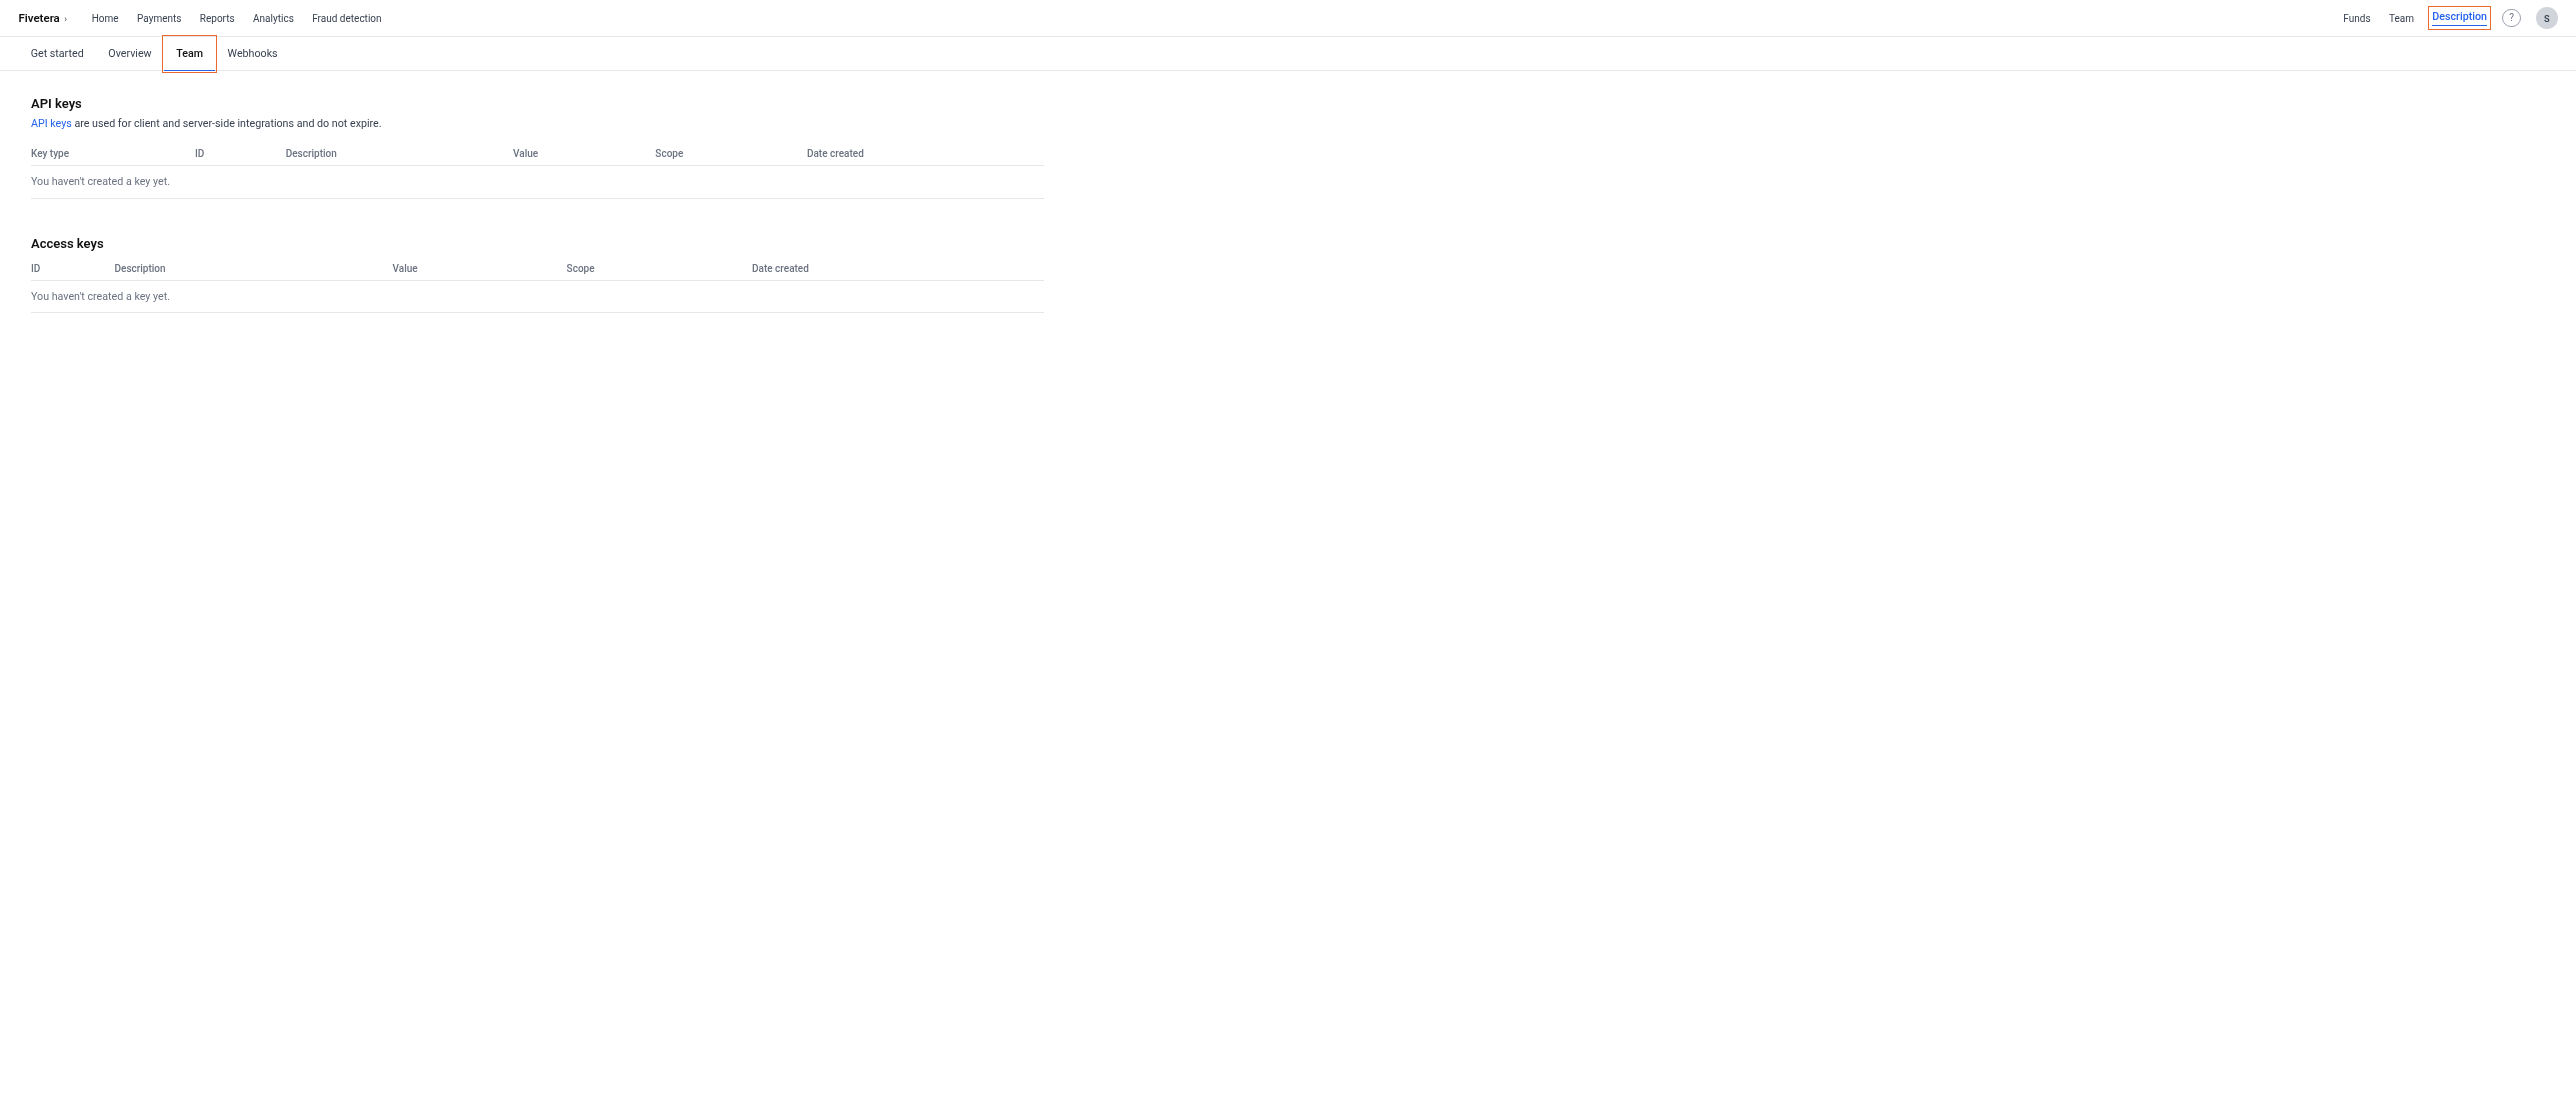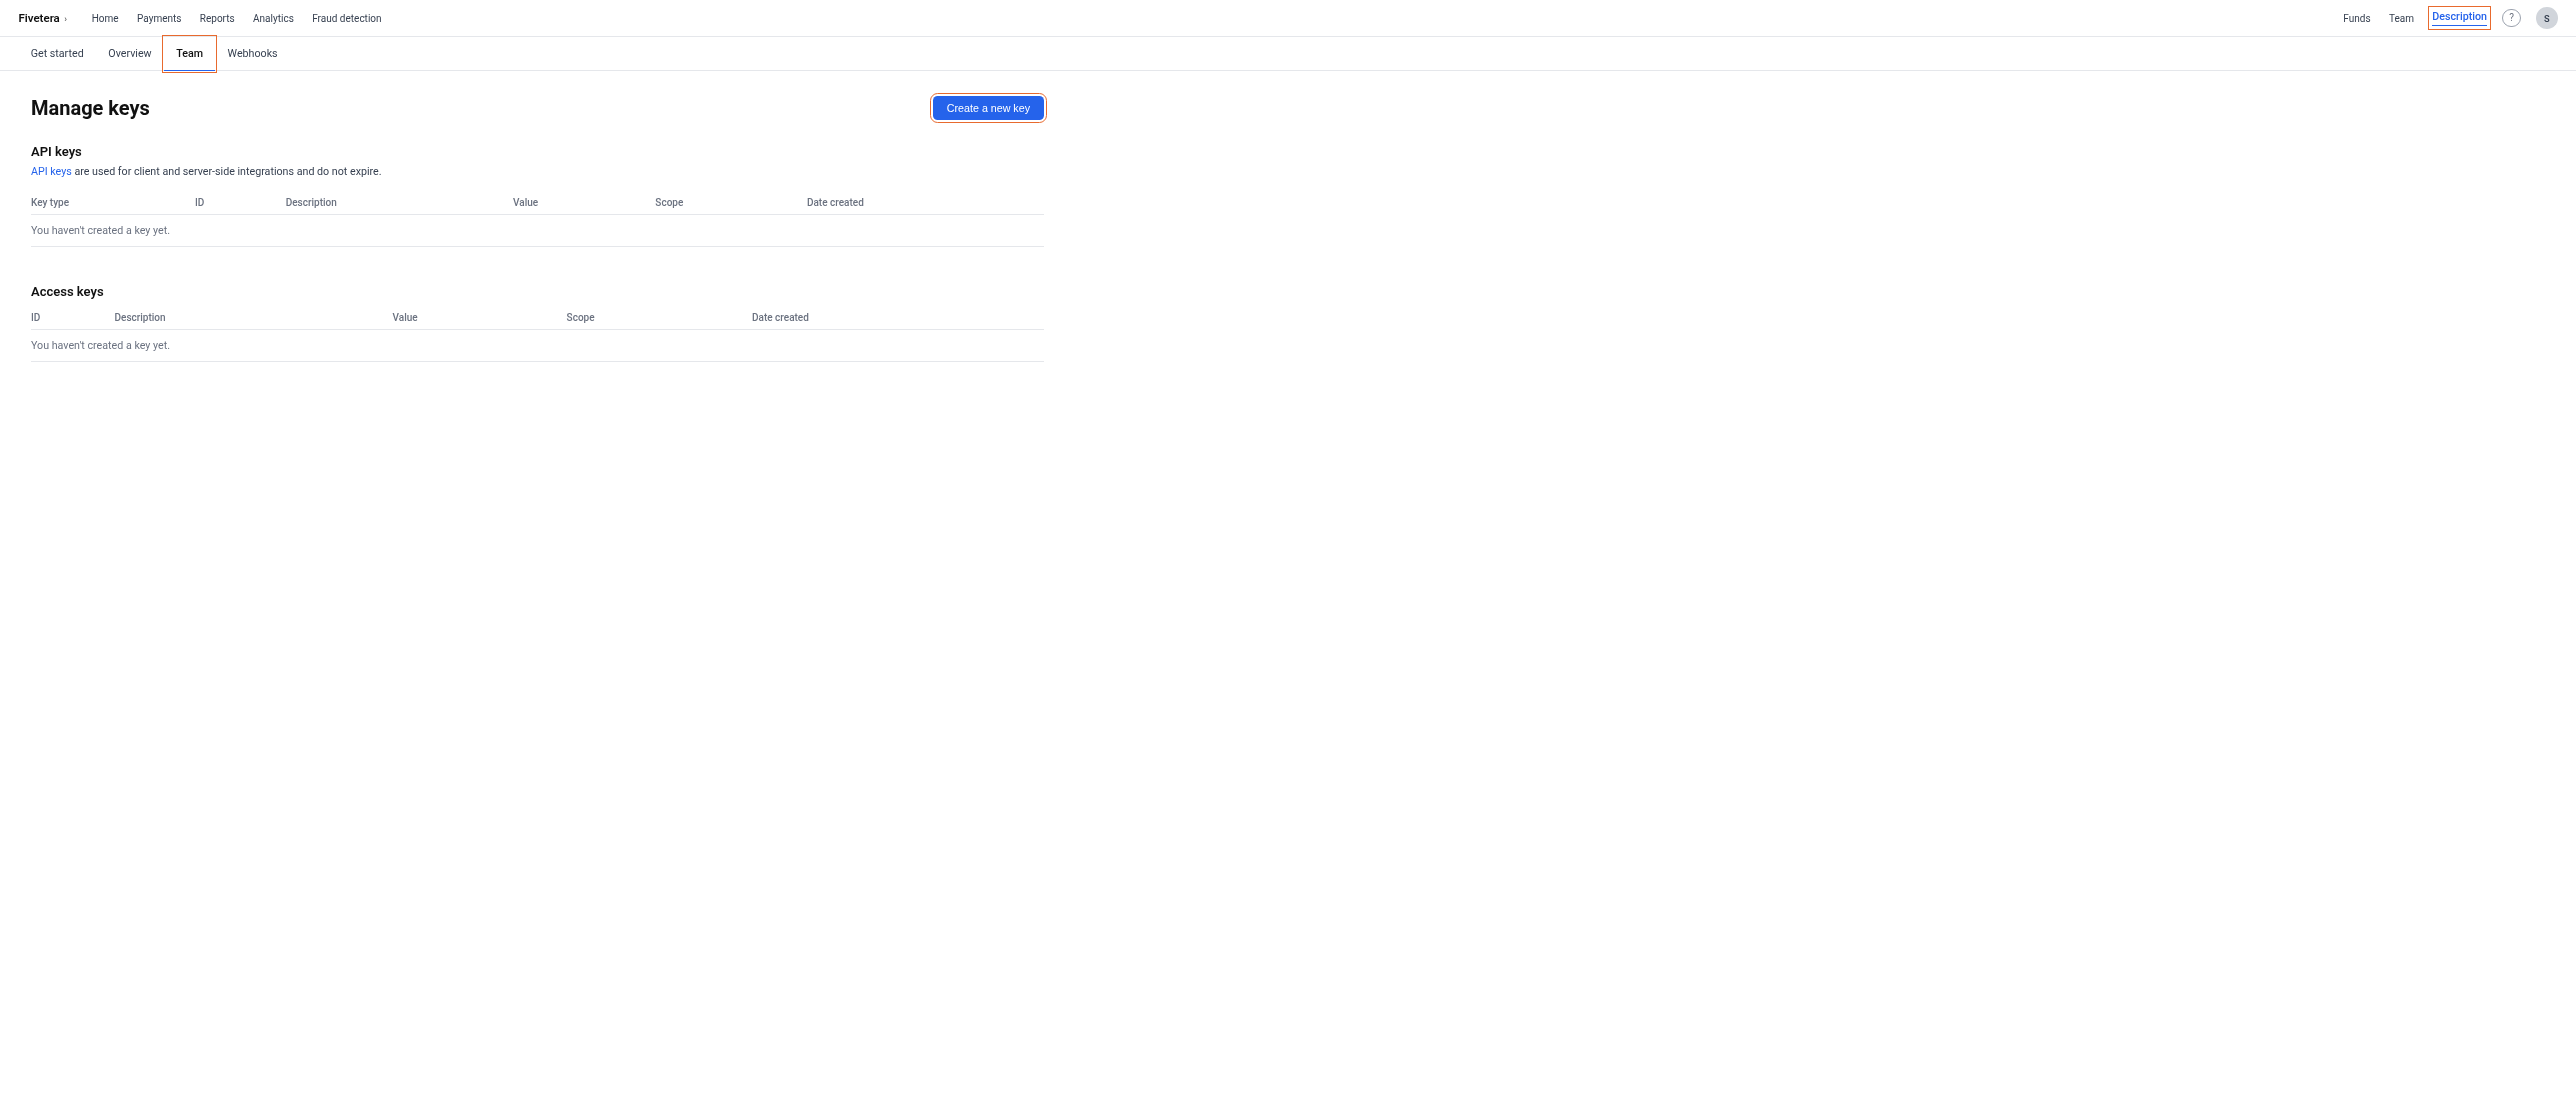--- a/index.html
+++ b/index.html
@@ -274,24 +274,20 @@
   <div class="sub-nav-item active">
     <span>Team</span>
   </div>
   <div class="sub-nav-item">
     <span>Webhooks</span>
   </div>
 </div>
 
 <div class="main-content">
 
-  <div class="page-header">
-    <h1 class="page-title">Manage keys</h1>
-    <button class="create-btn">Create a new key</button>
-  </div>
 
   <div class="section">
     <h2 class="section-title">API keys</h2>
     <p class="section-description">
       <a>API keys</a><span> are used for client and server-side integrations and do not expire.</span>
     </p>
     <table class="table">
       <thead>
         <tr>
           <th>Key type</th>

